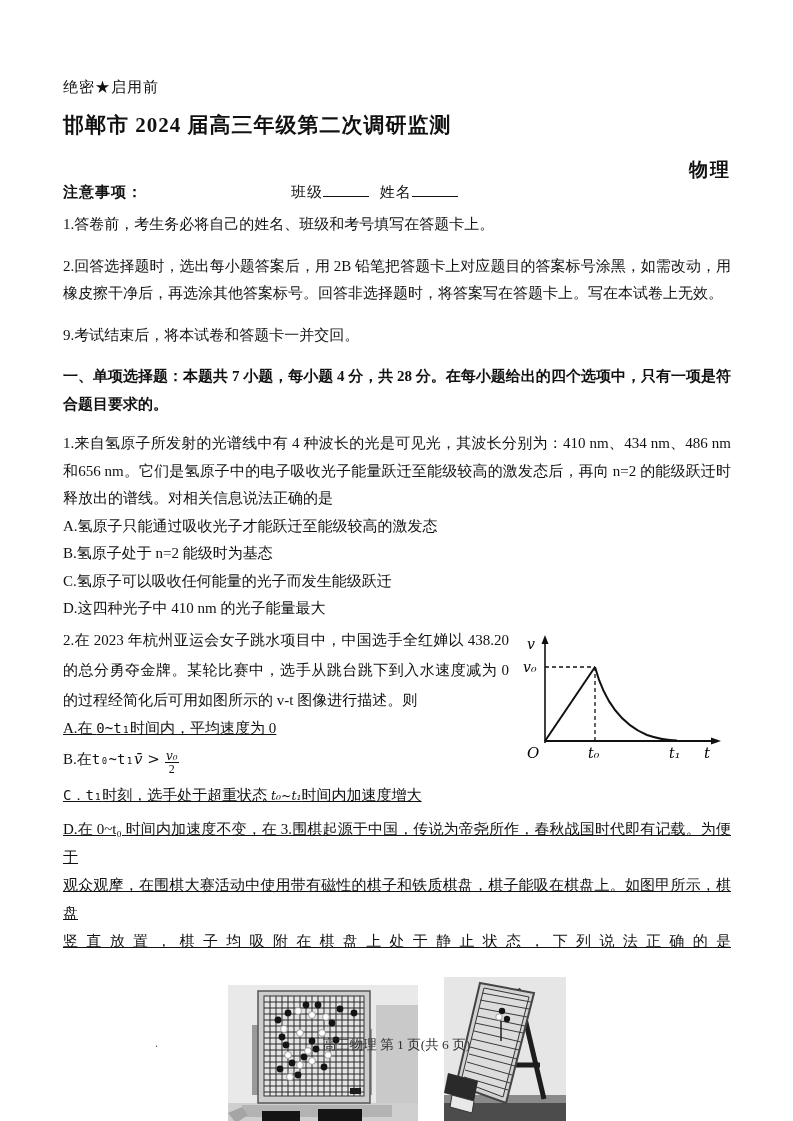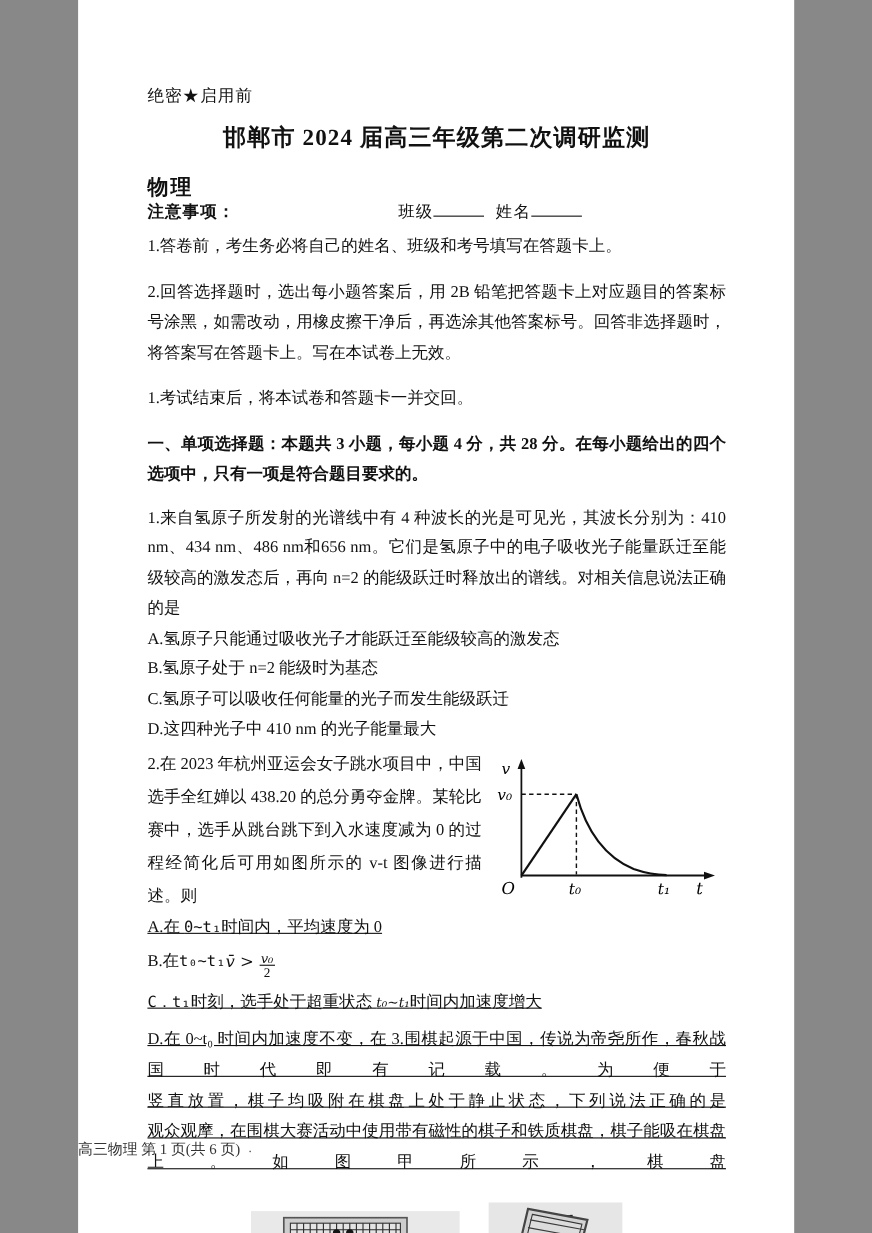--- a/index.html
+++ b/index.html
@@ -1,34 +1,34 @@
 <!DOCTYPE html>
 <html><head>
 <meta charset="utf-8">
 <style>
   * { margin:0; padding:0; box-sizing:border-box; }
   html,body { background:#888; }
   .page {
     position:relative;
-    width:651px; height:1121px;
+    width:793px; height:1121px;
     margin:0 auto;
     background:#ffffff;
     color:#111;
     font-family:"Liberation Serif","DejaVu Serif",serif;
     font-size:15px;
     padding:78px 62px 0 63px;
     overflow:hidden;
   }
   .secret { font-size:15px; letter-spacing:1px; }
   .exam-title {
-    text-align:center; font-size:21px; font-weight:bold;
+    font-size:21px; font-weight:bold;
     margin-top:14px; letter-spacing:1px;
   }
   .subject-title {
-    text-align:left; font-size:19px; font-weight:bold;
+    text-align:right; font-size:19px; font-weight:bold;
     margin-top:18px; letter-spacing:2px;
   }
   .notice-row { display:flex; align-items:flex-end; }
   .notice-label { font-weight:bold; letter-spacing:1px; }
   .class-name { margin-left:148px; letter-spacing:1px; }
   .blank-line {
     display:inline-block; width:46px; border-bottom:1.5px solid #111;
     height:14px; margin-right:6px;
   }
   .para { line-height:27.5px; text-align:justify; margin-top:14px; }
@@ -52,21 +52,21 @@
   .frac .den { border-top:1.2px solid #111; padding:0 4px; }
   .clear { clear:both; }
   .figures-row {
     display:flex; justify-content:center; align-items:flex-end;
     gap:26px; margin-top:22px;
   }
   .figure { display:flex; flex-direction:column; align-items:center; }
   .figure-label { font-weight:bold; font-size:16px; margin-top:3px; letter-spacing:1px; }
   .footer {
     position:absolute; left:0; top:1036px; width:100%;
-    text-align:left; font-size:13.5px; color:#333;
+    text-align:center; font-size:13.5px; color:#333;
   }
   .stray-dot { position:absolute; left:155px; top:1036px; font-size:12px; color:#555; }
   svg text { font-family:"DejaVu Serif",serif; }
 </style>
 </head>
 <body>
 
 <div class="page">
 
   <div class="secret">绝密★启用前</div>
@@ -77,23 +77,23 @@
   <div class="notice-row">
     <span class="notice-label">注意事项：</span>
     <span class="class-name">
       <span>班级</span><span class="blank-line"></span>
       <span>姓名</span><span class="blank-line"></span>
     </span>
   </div>
 
   <div class="para" style="margin-top:9px">1.答卷前，考生务必将自己的姓名、班级和考号填写在答题卡上。</div>
   <div class="para">2.回答选择题时，选出每小题答案后，用 2B 铅笔把答题卡上对应题目的答案标号涂黑，如需改动，用橡皮擦干净后，再选涂其他答案标号。回答非选择题时，将答案写在答题卡上。写在本试卷上无效。</div>
-  <div class="para">1.考试结束后，将本试卷和答题卡一并交回。</div>
-
-  <div class="para bold">一、单项选择题：本题共 3 小题，每小题 4 分，共 28 分。在每小题给出的四个选项中，只有一项是符合题目要求的。</div>
+  <div class="para">9.考试结束后，将本试卷和答题卡一并交回。</div>
+
+  <div class="para bold">一、单项选择题：本题共 7 小题，每小题 4 分，共 28 分。在每小题给出的四个选项中，只有一项是符合题目要求的。</div>
 
   <div class="para" style="margin-top:12px">1.来自氢原子所发射的光谱线中有 4 种波长的光是可见光，其波长分别为：410 nm、434 nm、486  nm和656 nm。它们是氢原子中的电子吸收光子能量跃迁至能级较高的激发态后，再向 n=2 的能级跃迁时释放出的谱线。对相关信息说法正确的是</div>
   <div class="line">A.氢原子只能通过吸收光子才能跃迁至能级较高的激发态</div>
   <div class="line">B.氢原子处于 n=2 能级时为基态</div>
   <div class="line">C.氢原子可以吸收任何能量的光子而发生能级跃迁</div>
   <div class="line">D.这四种光子中 410 nm 的光子能量最大</div>
 
   <div class="q2-wrap">
     <div class="vt-graph-box">
       <svg width="212" height="136" viewBox="0 0 212 136">
@@ -129,22 +129,22 @@
       <span class="frac">
         <span class="num it">v₀</span>
         <span class="den">2</span>
       </span>
     </div>
 
     <div class="opt-line clear" style="margin-top:6px"><span class="mono">C．t₁</span><span>时刻，选手处于超重状态 </span><span class="small-it">t₀~t₁</span><span>时间内加速度增大</span></div>
   </div>
 
   <div class="stretch" style="margin-top:5px">D.在 0~t₀ 时间内加速度不变，在 3.围棋起源于中国，传说为帝尧所作，春秋战国时代即有记载。为便于</div>
+  <div class="stretch">观众观摩，在围棋大赛活动中使用带有磁性的棋子和铁质棋盘，棋子能吸在棋盘上。如图甲所示，棋盘</div>
   <div class="stretch">竖直放置，棋子均吸附在棋盘上处于静止状态，下列说法正确的是</div>
-  <div class="stretch">观众观摩，在围棋大赛活动中使用带有磁性的棋子和铁质棋盘，棋子能吸在棋盘上。如图甲所示，棋盘</div>
 
   <div class="figures-row">
     <div class="figure">
       <svg width="190" height="142" viewBox="0 0 190 142">
         <rect x="0" y="0" width="190" height="142" fill="#e9e9e9"></rect>
         <rect x="148" y="20" width="42" height="122" fill="#c9c9c9"></rect>
         <rect x="0" y="118" width="190" height="24" fill="#cfcfcf"></rect>
 
         <rect x="24" y="40" width="6" height="70" fill="#9a9a9a"></rect>
         <rect x="138" y="44" width="6" height="66" fill="#9a9a9a"></rect>

